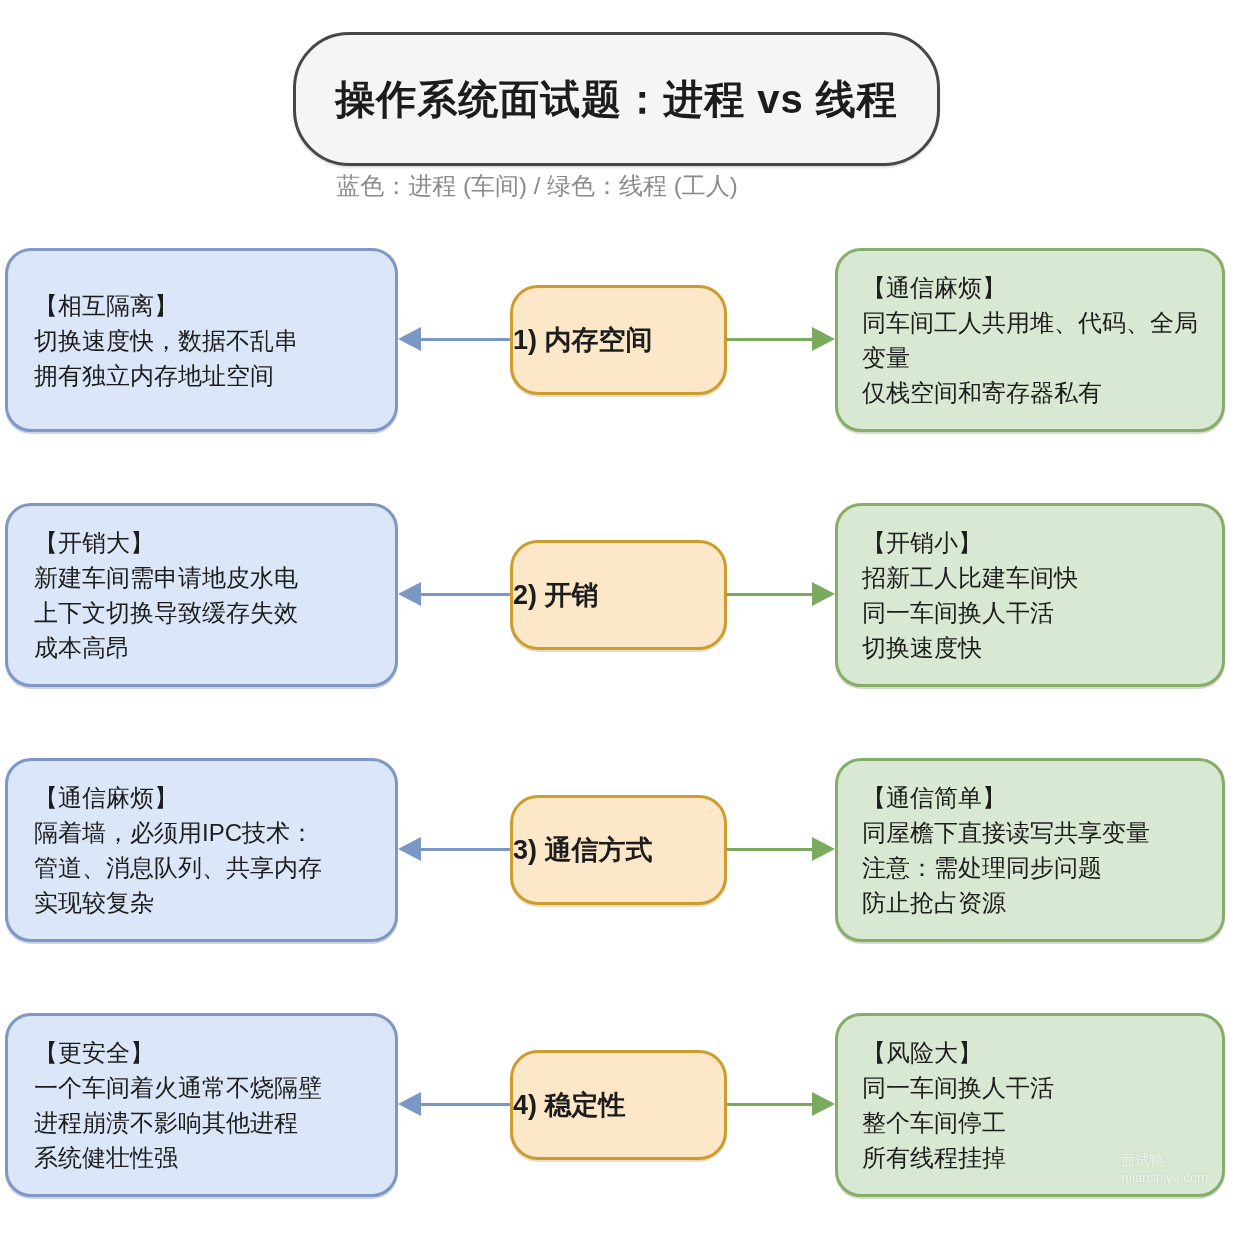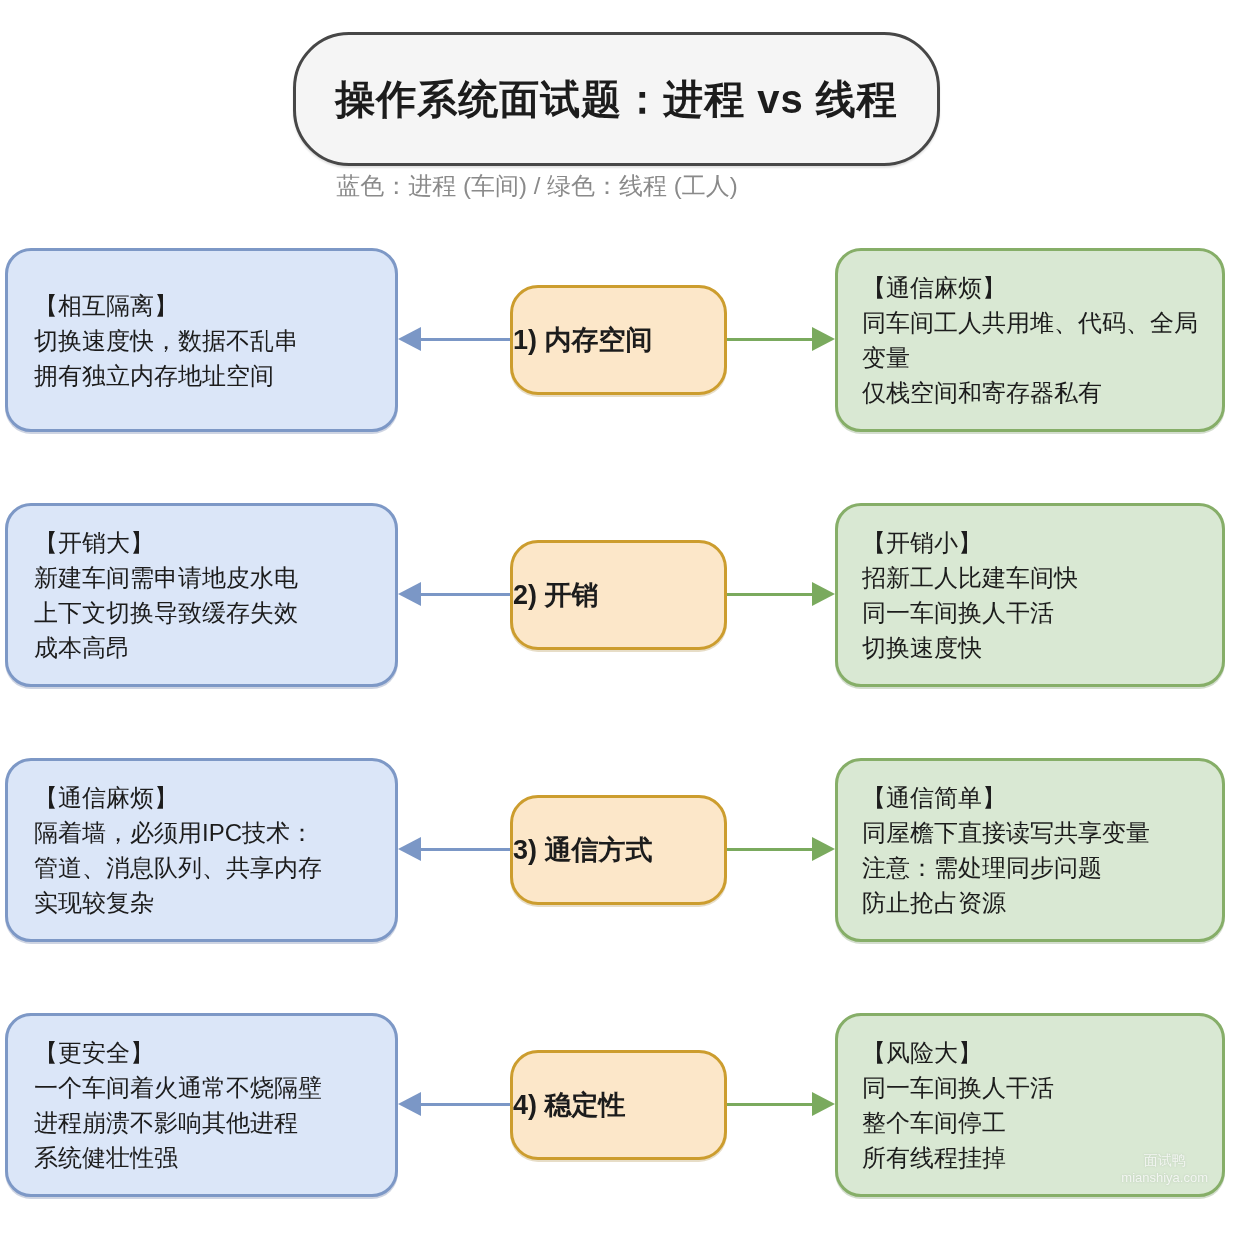--- a/index.html
+++ b/index.html
@@ -55,21 +55,21 @@
   .box-body{font-size:24px;line-height:35px;white-space:pre-line;}
 
   .arrow-line{position:absolute;height:3px;top:90px;}
   .arrow-head{position:absolute;width:0;height:0;top:79px;border-top:12px solid transparent;border-bottom:12px solid transparent;}
   .line-blue{left:420px;width:90px;background:var(--arrow-blue);}
   .head-blue{left:398px;border-right:23px solid var(--arrow-blue);}
   .line-green{left:727px;width:87px;background:var(--arrow-green);}
   .head-green{left:812px;border-left:23px solid var(--arrow-green);}
 
   .watermark{
-    position:absolute;right:14px;bottom:8px;text-align:center;
+    position:absolute;right:14px;bottom:8px;text-align:left;
     color:rgba(255,255,255,0.78);text-shadow:0 0 2px rgba(120,140,120,0.35);
     line-height:17px;font-size:13px;margin-left:16px;
   }
   .watermark .wm-name{font-size:14px;}
 </style>
 </head>
 <body>
 
 <div class="canvas">
 

